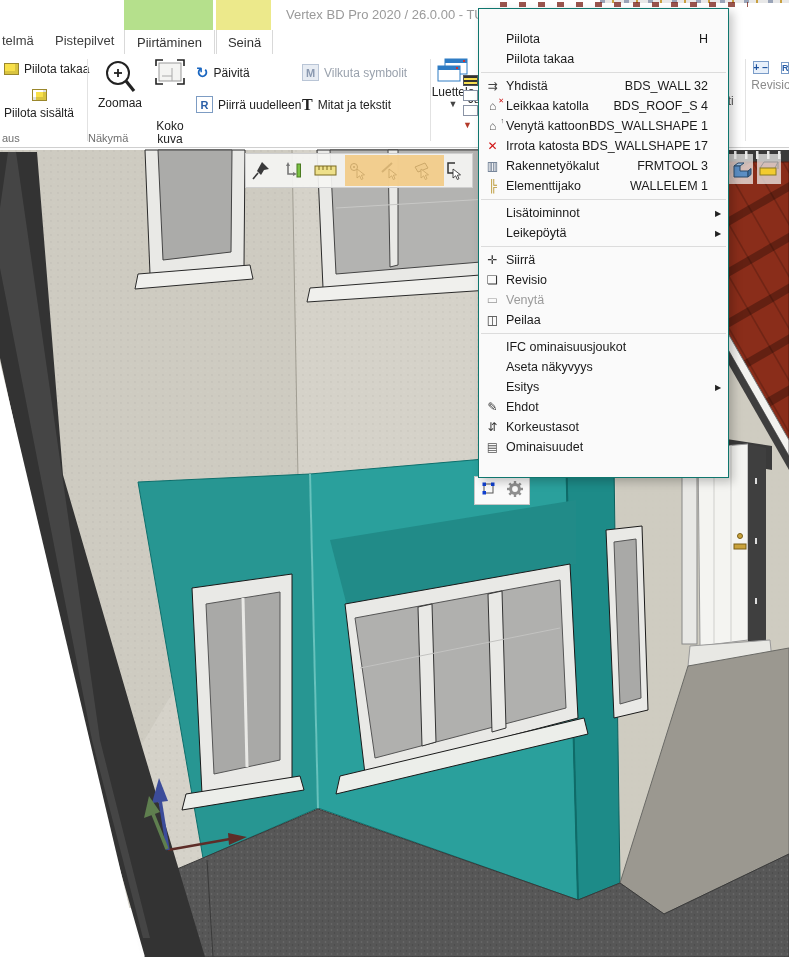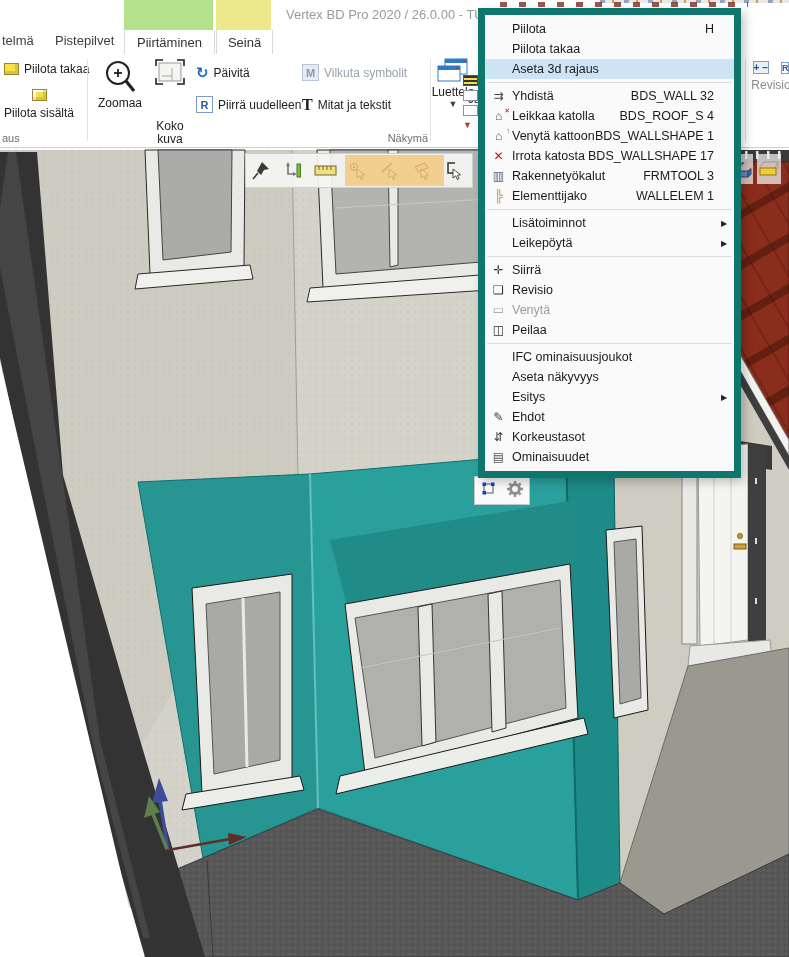--- a/index.html
+++ b/index.html
@@ -37,22 +37,22 @@
   .caret{font-size:9px;color:#444;}
   .grayed{color:#9aa2ad;}
   .side-ic{width:13px;height:9px;border:1px solid #8a93a5;background:#fff;}
   .side-ic.stripes{border-color:#555;background:repeating-linear-gradient(180deg,#333 0 2px,#f7df4e 2px 4px);}
   .revision-box{width:24px;height:13px;border:1px solid #7a9cc8;background:#e8f0fa;color:#1a4f9c;
                 font-size:10px;font-weight:bold;text-align:center;line-height:12px;}
   .revision-r{width:12px;height:11px;border:1px solid #7a9cc8;background:#fff;color:#2a5fa8;font-size:9px;
               font-weight:bold;text-align:center;line-height:10px;margin:-3px 0 0 12px;}
 
   
-  .menu{left:478px;top:8px;width:249px;background:#fafafa;border:7px solid #0f766e;
-        box-shadow:4px 4px 9px rgba(0,0,0,.22);padding:4px 0;z-index:30;}
+  .menu{left:478px;top:8px;width:249px;background:#fafafa;border:1px solid #0f766e;
+        box-shadow:4px 4px 9px rgba(0,0,0,.22);padding:20px 0;z-index:30;}
   .mrow{height:20px;display:flex;align-items:center;font-size:12.5px;color:#1a1a1a;}
   .mrow.hl{background:var(--menu-highlight);}
   .mrow.dis{color:#9b9b9b;}
   .mrow .ic{width:27px;text-align:center;font-size:12px;position:relative;flex:none;}
   .mrow .ic b{font-weight:normal;font-style:normal;}
   .mrow .ic b.ov{position:absolute;top:-2px;right:2px;font-size:7px;}
   .mrow .lbl{flex:1;white-space:nowrap;}
   .mrow .code{margin-right:7px;white-space:nowrap;}
   .mrow .sub{width:13px;font-size:8px;color:#222;text-align:left;flex:none;}
   .msep{height:1px;background:#dcdcdc;margin:3px 2px;}
@@ -128,21 +128,21 @@
     <span>Piirrä uudelleen</span>
   </div>
   <div class="abs rbtn grayed" style="left:302px;top:9px;">
     <span class="boxletter gray">M</span>
     <span>Vilkuta symbolit</span>
   </div>
   <div class="abs rbtn" style="left:302px;top:41px;">
     <span class="tletter">T</span>
     <span>Mitat ja tekstit</span>
   </div>
-  <div class="abs grouplabel" style="left:88px;width:340px;text-align:right;">Näkymä</div>
+  <div class="abs grouplabel" style="left:88px;width:340px;text-align:left;">Näkymä</div>
   <div class="abs vsep" style="left:430px;"></div>
 
   <div class="abs bigbtn" style="left:430px;top:3px;width:46px;">
     <svg width="32" height="27">
       <rect x="8" y="1" width="22" height="15" fill="#fff" stroke="#2f7cc4"></rect>
       <rect x="8" y="1" width="22" height="4" fill="#2f7cc4"></rect>
         <rect x="26" y="2" width="2" height="2" fill="#d03030"></rect>
       <rect x="1" y="8" width="22" height="15" fill="#fff" stroke="#2f7cc4"></rect>
       <rect x="1" y="8" width="22" height="4" fill="#2f7cc4"></rect>
         <rect x="19" y="9" width="2" height="2" fill="#d03030"></rect>
@@ -415,26 +415,20 @@
       <span class="lbl">Piilota</span>
       <span class="code">H</span>
       <span class="sub"></span>
     </div>
     <div class="mrow">
       <span class="ic"></span>
       <span class="lbl">Piilota takaa</span>
       <span class="code"></span>
       <span class="sub"></span>
     </div>
-    <div class="mrow hl">
-      <span class="ic"></span>
-      <span class="lbl">Aseta 3d rajaus</span>
-      <span class="code"></span>
-      <span class="sub"></span>
-    </div>
     <div class="msep"></div>
     <div class="mrow">
       <span class="ic"><b style="color:#444">⇉</b></span>
       <span class="lbl">Yhdistä</span>
       <span class="code">BDS_WALL 32</span>
       <span class="sub"></span>
     </div>
     <div class="mrow">
       <span class="ic"><b style="color:#555">⌂</b><b class="ov" style="color:#c11">✕</b></span>
       <span class="lbl">Leikkaa katolla</span>

